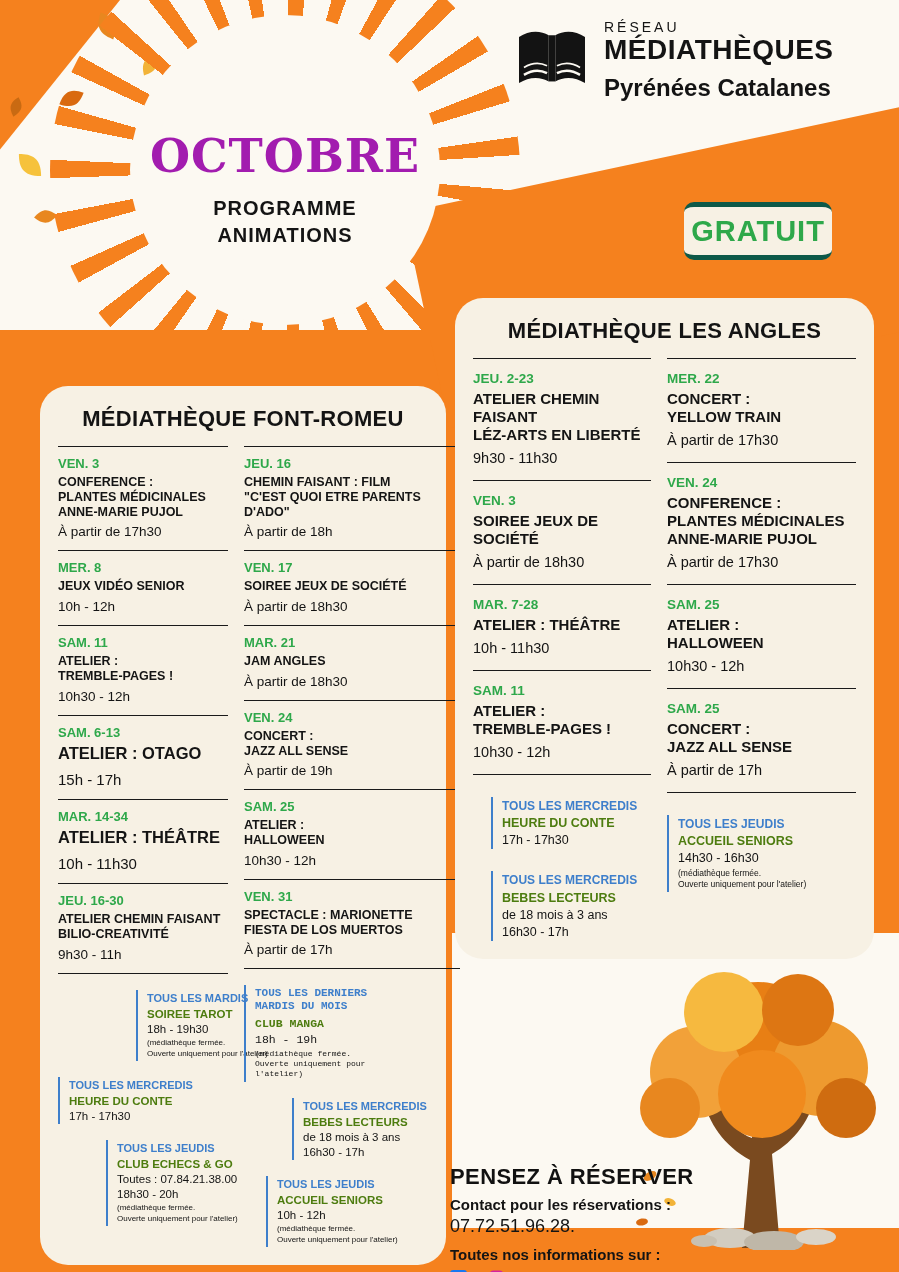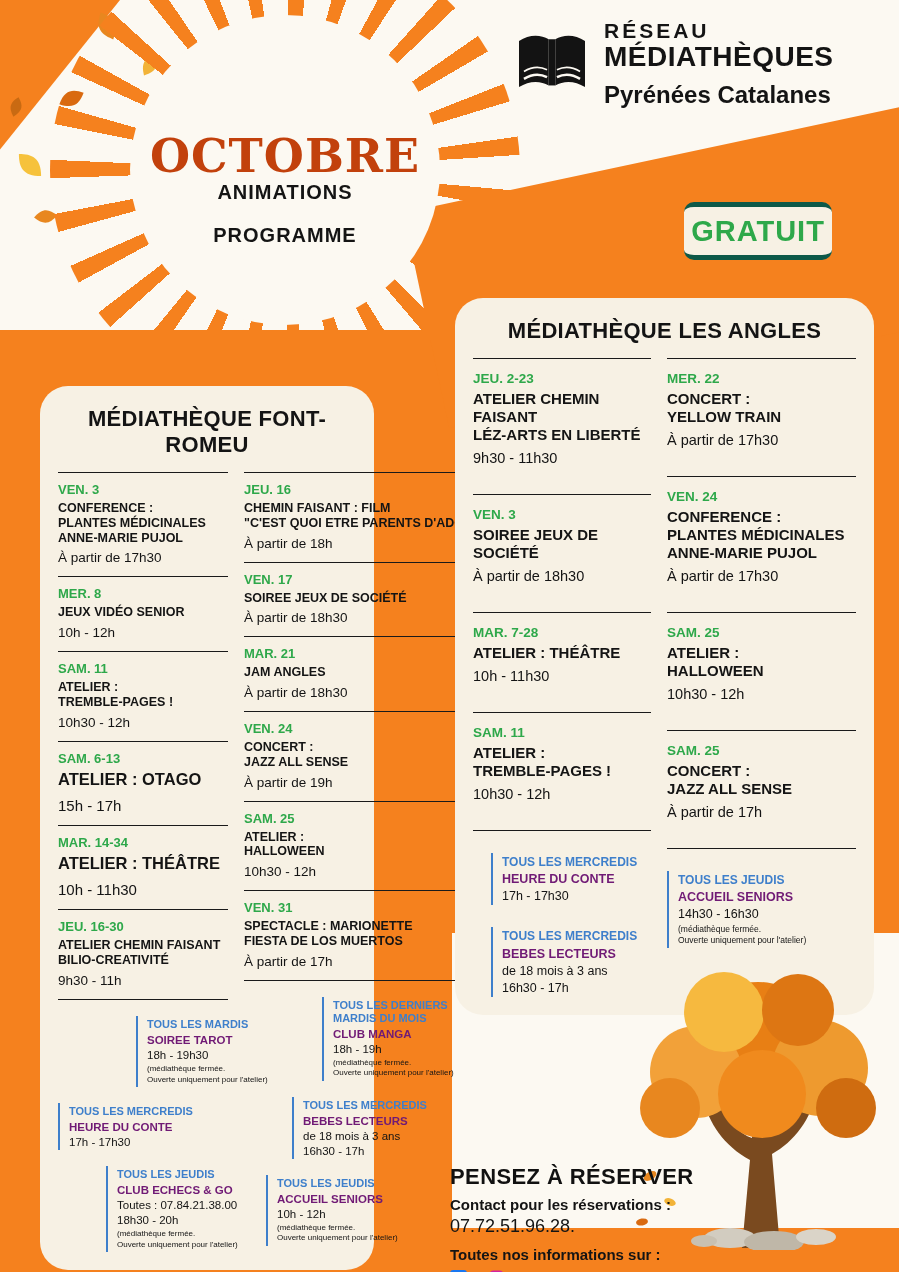--- a/index.html
+++ b/index.html
@@ -13,61 +13,61 @@
   .corner-tl{position:absolute;left:0;top:0;width:200px;height:220px;background:#F5811E;-webkit-clip-path:polygon(0 0,60% 0,0 68%);clip-path:polygon(0 0,60% 0,0 68%)}
   .cream-br{position:absolute;left:452px;top:933px;width:447px;height:297px;background:#FCF9F2}
   .footer-strip{position:absolute;left:0;top:1228px;width:899px;height:44px;background:#F5811E}
 
   .leaf{position:absolute}
 
   
   .sunburst{position:absolute;left:50px;top:-65px;width:470px;height:470px;border-radius:50%;
     background:repeating-conic-gradient(from 2deg,#F5811E 0deg 4.5deg,rgba(0,0,0,0) 4.5deg 13.3deg)}
   .sun-core{position:absolute;left:80px;top:80px;width:310px;height:310px;border-radius:50%;background:#FCF9F2;text-align:center;padding-top:118px}
-  .month-title{font-family:"DejaVu Serif","Liberation Serif",serif;font-weight:900;font-size:46px;line-height:1;color:#c2410c;letter-spacing:1px}
+  .month-title{font-family:"DejaVu Serif","Liberation Serif",serif;font-weight:900;font-size:46px;line-height:1;color:#a21caf;letter-spacing:1px}
   .program-line{font-size:20px;font-weight:800;letter-spacing:1px;color:#141414;line-height:1.35}
   .program-line.first{margin-top:16px}
 
   
   .logo{position:absolute;left:512px;top:20px;display:flex;align-items:center;gap:12px}
   .logo-text{line-height:1.05}
-  .logo-l1{font-size:21px;font-weight:700;letter-spacing:3px}
+  .logo-l1{font-size:14px;font-weight:400;letter-spacing:3px}
   .logo-l2{font-size:28px;font-weight:900;letter-spacing:.5px}
   .logo-l3{font-size:24px;font-weight:800;margin-top:11px}
 
   
   .badge{position:absolute;left:684px;top:202px;width:148px;height:58px;background:#F7F1E4;border-radius:10px;
     border-top:5px solid #0D5948;border-bottom:5px solid #0D5948;display:flex;align-items:center;justify-content:center;
     color:#2EA84A;font-size:29px;font-weight:900;letter-spacing:1px}
 
   
   .panel{position:absolute;background:#F7F1E4;border-radius:28px;padding:20px 18px 18px}
-  .panel-fr{left:40px;top:386px;width:334px;min-height:800px}
+  .panel-fr{left:40px;top:386px;width:406px;min-height:800px}
   .panel-la{left:455px;top:298px;width:419px;min-height:639px}
   .panel h2{font-size:22px;font-weight:800;text-align:center;letter-spacing:.3px;margin-bottom:14px;color:#141414}
   .cols{display:grid;gap:16px;align-items:start}
   .panel-fr .cols{grid-template-columns:170px 1fr}
   .panel-la .cols{grid-template-columns:178px 1fr}
 
   .events{border-top:1.5px solid #1a1a1a}
   .event{padding:9px 0 11px;border-bottom:1.5px solid #1a1a1a}
   .event-date{color:#2EA84A;font-weight:700;font-size:13px;margin-bottom:4px}
   .event-title{font-weight:800;font-size:12.5px;line-height:1.18;color:#141414}
   .event-time{font-size:13.5px;margin-top:5px;color:#141414}
   .event.big .event-title{font-size:16.5px}
   .event.big .event-time{font-size:15px;margin-top:8px}
 
-  .panel-la .event{padding:12px 0 28px}
+  .panel-la .event{padding:12px 0 14px}
   .panel-la .event-date{font-size:13.5px}
   .panel-la .event-title{font-size:15px;line-height:1.2}
   .panel-la .event-time{font-size:14.5px;margin-top:6px}
 
   .recurring{border-left:2px solid #3E7FCB;padding:2px 0 2px 9px;margin-top:16px;width:168px}
   .rec-label{color:#3E7FCB;font-weight:700;font-size:11px;line-height:1.2;margin-bottom:3px}
-  .rec-name{font-weight:800;font-size:11.5px;color:#701a75}
+  .rec-name{font-weight:800;font-size:11.5px;color:#4d7c0f}
   .rec-line{font-size:11.5px;margin-top:3px;color:#141414}
   .rec-note{font-size:8px;margin-top:3px;line-height:1.3;color:#141414}
   .panel-la .recurring{margin-top:22px}
   .panel-la .rec-label{font-size:12px}
   .panel-la .rec-name{font-size:12.5px}
   .panel-la .rec-line{font-size:12.5px}
   .panel-la .rec-note{font-size:8.5px}
 
   
   .reserve{position:absolute;left:450px;top:1164px;width:430px;z-index:3}
@@ -107,22 +107,22 @@
   <svg class="leaf" style="left:34px;top:204px;transform:rotate(85deg)" width="23" height="25" viewBox="0 0 24 26">
       <path d="M12 1 C5 8 2 15 12 25 C22 15 19 8 12 1 Z" fill="#E8871F"></path>
     </svg>
   <svg class="leaf" style="left:6px;top:96px;transform:rotate(15deg)" width="20" height="22" viewBox="0 0 24 26">
       <path d="M12 1 C5 8 2 15 12 25 C22 15 19 8 12 1 Z" fill="#C96A12"></path>
     </svg>
 
   <div class="sunburst">
     <div class="sun-core">
       <div class="month-title">OCTOBRE</div>
+      <div class="program-line first">PROGRAMME</div>
       <div class="program-line">ANIMATIONS</div>
-      <div class="program-line first">PROGRAMME</div>
     </div>
   </div>
 
   <div class="logo">
     <svg width="80" height="66" viewBox="0 0 96 80">
       <path d="M8 12 C20 4 34 4 44 10 L44 66 C34 60 20 60 8 68 Z" fill="#131313"></path>
       <path d="M88 12 C76 4 62 4 52 10 L52 66 C62 60 76 60 88 68 Z" fill="#131313"></path>
       <path d="M44 10 L52 10 L52 66 L44 66 Z" fill="#131313"></path>
       <path d="M14 58 C24 52 34 52 42 56" stroke="#FCF9F2" stroke-width="3" fill="none"></path>
       <path d="M54 56 C62 52 72 52 82 58" stroke="#FCF9F2" stroke-width="3" fill="none"></path>
@@ -219,21 +219,21 @@
               <div class="event-date">SAM. 25</div>
               <div class="event-title">ATELIER :<br>HALLOWEEN</div>
               <div class="event-time">10h30 - 12h</div>
             </div>
             <div class="event">
               <div class="event-date">VEN. 31</div>
               <div class="event-title">SPECTACLE : MARIONETTE<br>FIESTA DE LOS MUERTOS</div>
               <div class="event-time">À partir de 17h</div>
             </div>
           </div>
-          <div class="recurring" style="margin-left: 78px;">
+          <div class="recurring" style=" font-family: Liberation Mono, monospace;">
             <div class="rec-label">TOUS LES DERNIERS<br>MARDIS DU MOIS</div>
             <div class="rec-name">CLUB MANGA</div>
             <div class="rec-line">18h - 19h</div>
             <div class="rec-note">(médiathèque fermée.<br>Ouverte uniquement pour l'atelier)</div>
           </div>
           <div class="recurring" style="margin-left: 48px;">
             <div class="rec-label">TOUS LES MERCREDIS</div>
             <div class="rec-name">BEBES LECTEURS</div>
             <div class="rec-line">de 18 mois à 3 ans</div>
             <div class="rec-line">16h30 - 17h</div>

